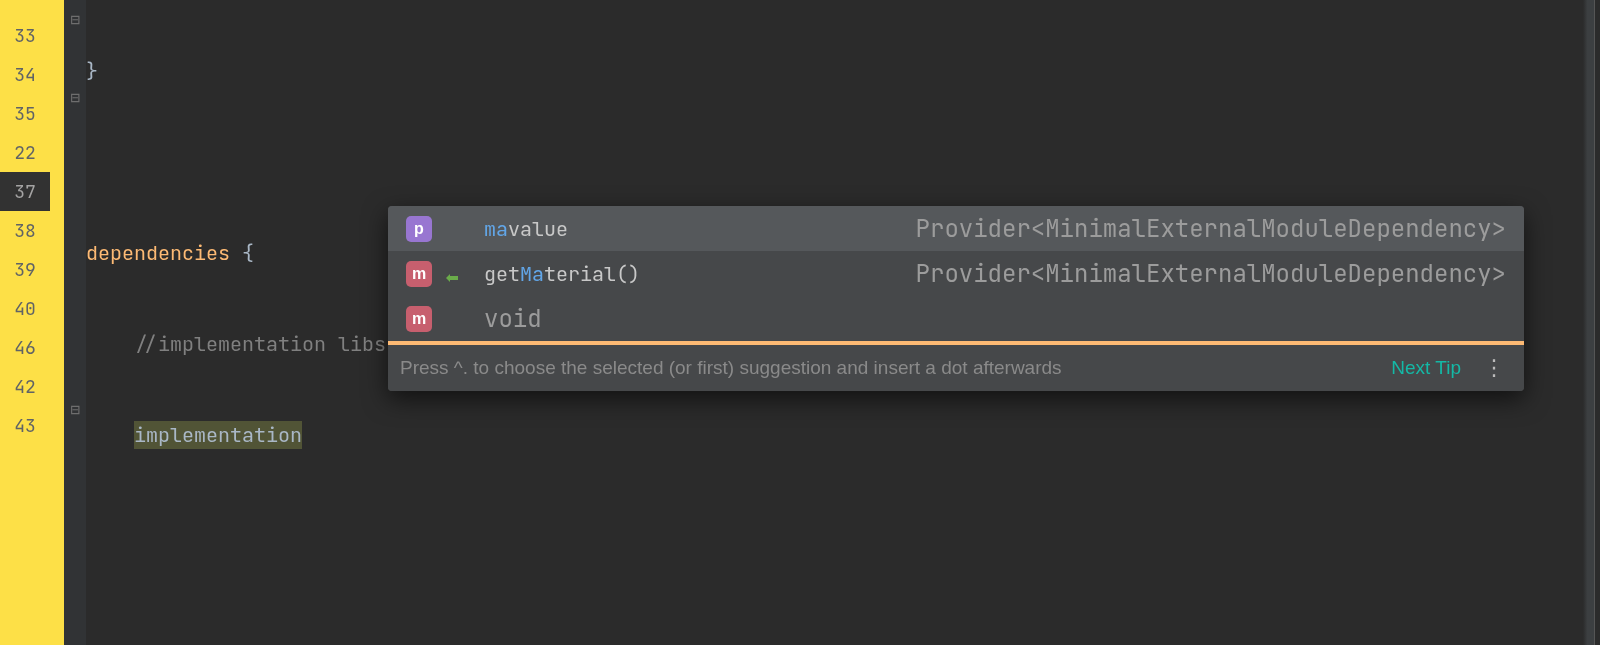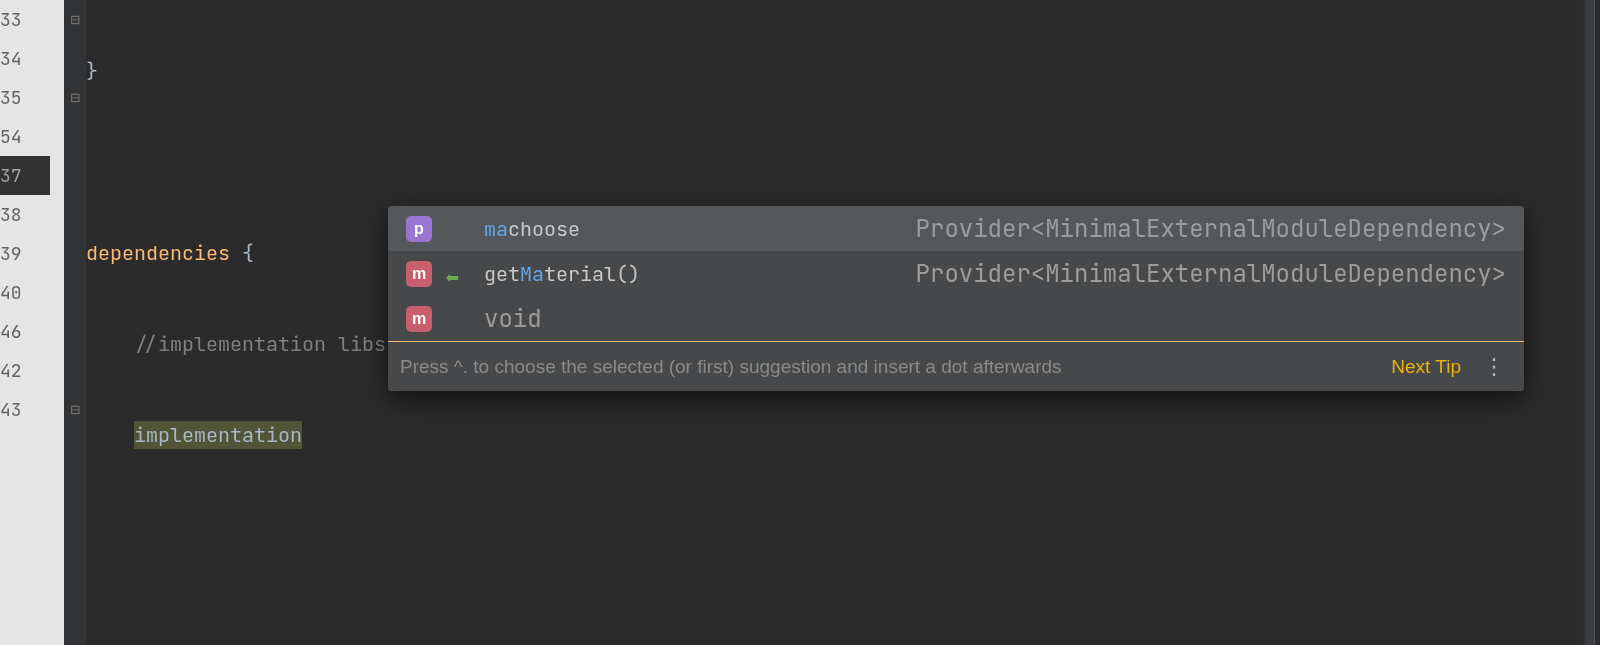--- a/index.html
+++ b/index.html
@@ -13,25 +13,25 @@
     overflow: hidden;
     position: relative;
   }
   .editor {
     display: flex;
     flex-direction: row;
     height: 100%;
   }
   .gutter {
     flex: 0 0 64px;
-    background: #e5e5e5;
-    text-align: left;
+    background: #fde047;
+    text-align: center;
     color: #606366;
     padding-right: 14px;
-    padding-top: 0;
+    padding-top: 16px;
     font-size: 18px;
   }
   .lines {
     flex: 1;
     padding-left: 0;
     position: relative;
     white-space: pre;
   }
   .line {
     height: 39px;
@@ -114,45 +114,45 @@
   .match { color:#62a6e8;text-align:right; }
   .popup-type { color:#9c9c9c; font-size:24px;}
   .popup-hint {
     display:flex; align-items:center;
     height: 50px;
     background: #46484a;
     padding: 0 18px 0 12px;
     color: #8a8a8a;
     font-family: -apple-system, BlinkMacSystemFont, "Segoe UI", sans-serif;
     font-size: 19px;
-    border-top: 1px solid #fdba74;
+    border-top: 4px solid #fdba74;
   }
   .popup-hint .hint-text { flex:1; }
   .popup-hint .next-tip {
-    color:#eab308;
+    color:#14b8a6;
     margin-left:18px;
     cursor:pointer;
   }
   .popup-hint .kebab {
     margin-left:22px;
     color:#bbbbbb;
     font-size:22px;
     letter-spacing:1px;
     cursor:pointer;
   }
 </style>
 </head>
 <body>
 
 <div class="editor">
   <div class="gutter">
     <div class="line g">33</div>
     <div class="line g">34</div>
     <div class="line g">35</div>
-    <div class="line g">54</div>
+    <div class="line g">22</div>
     <div class="line g caret">37</div>
     <div class="line g">38</div>
     <div class="line g">39</div>
     <div class="line g">40</div>
     <div class="line g">46</div>
     <div class="line g">42</div>
     <div class="line g">43</div>
   </div>
 
   <div class="fold-col">
@@ -180,21 +180,21 @@
     
     
   </div>
   <div class="right-marker"></div>
 </div>
 
 <div class="popup">
   <div class="popup-item selected">
     <span class="popup-icon pi-p">p</span>
     <span class="popup-extra-icon spacer"></span>
-    <span class="popup-label"><span class="match">ma</span><span>choose</span></span>
+    <span class="popup-label"><span class="match">ma</span><span>value</span></span>
     <span class="popup-type">Provider&lt;MinimalExternalModuleDependency&gt;</span>
   </div>
   <div class="popup-item">
     <span class="popup-icon pi-m">m</span>
     <span class="popup-extra-icon">
       <svg viewBox="0 0 16 16" width="16" height="16">
           <path d="M2 8 L6 4 L6 6 L14 6 L14 10 L6 10 L6 12 Z" fill="#6aab4a"></path>
         </svg>
     </span>
     <span class="popup-label"><span>get</span><span class="match">Ma</span><span>terial()</span></span>

